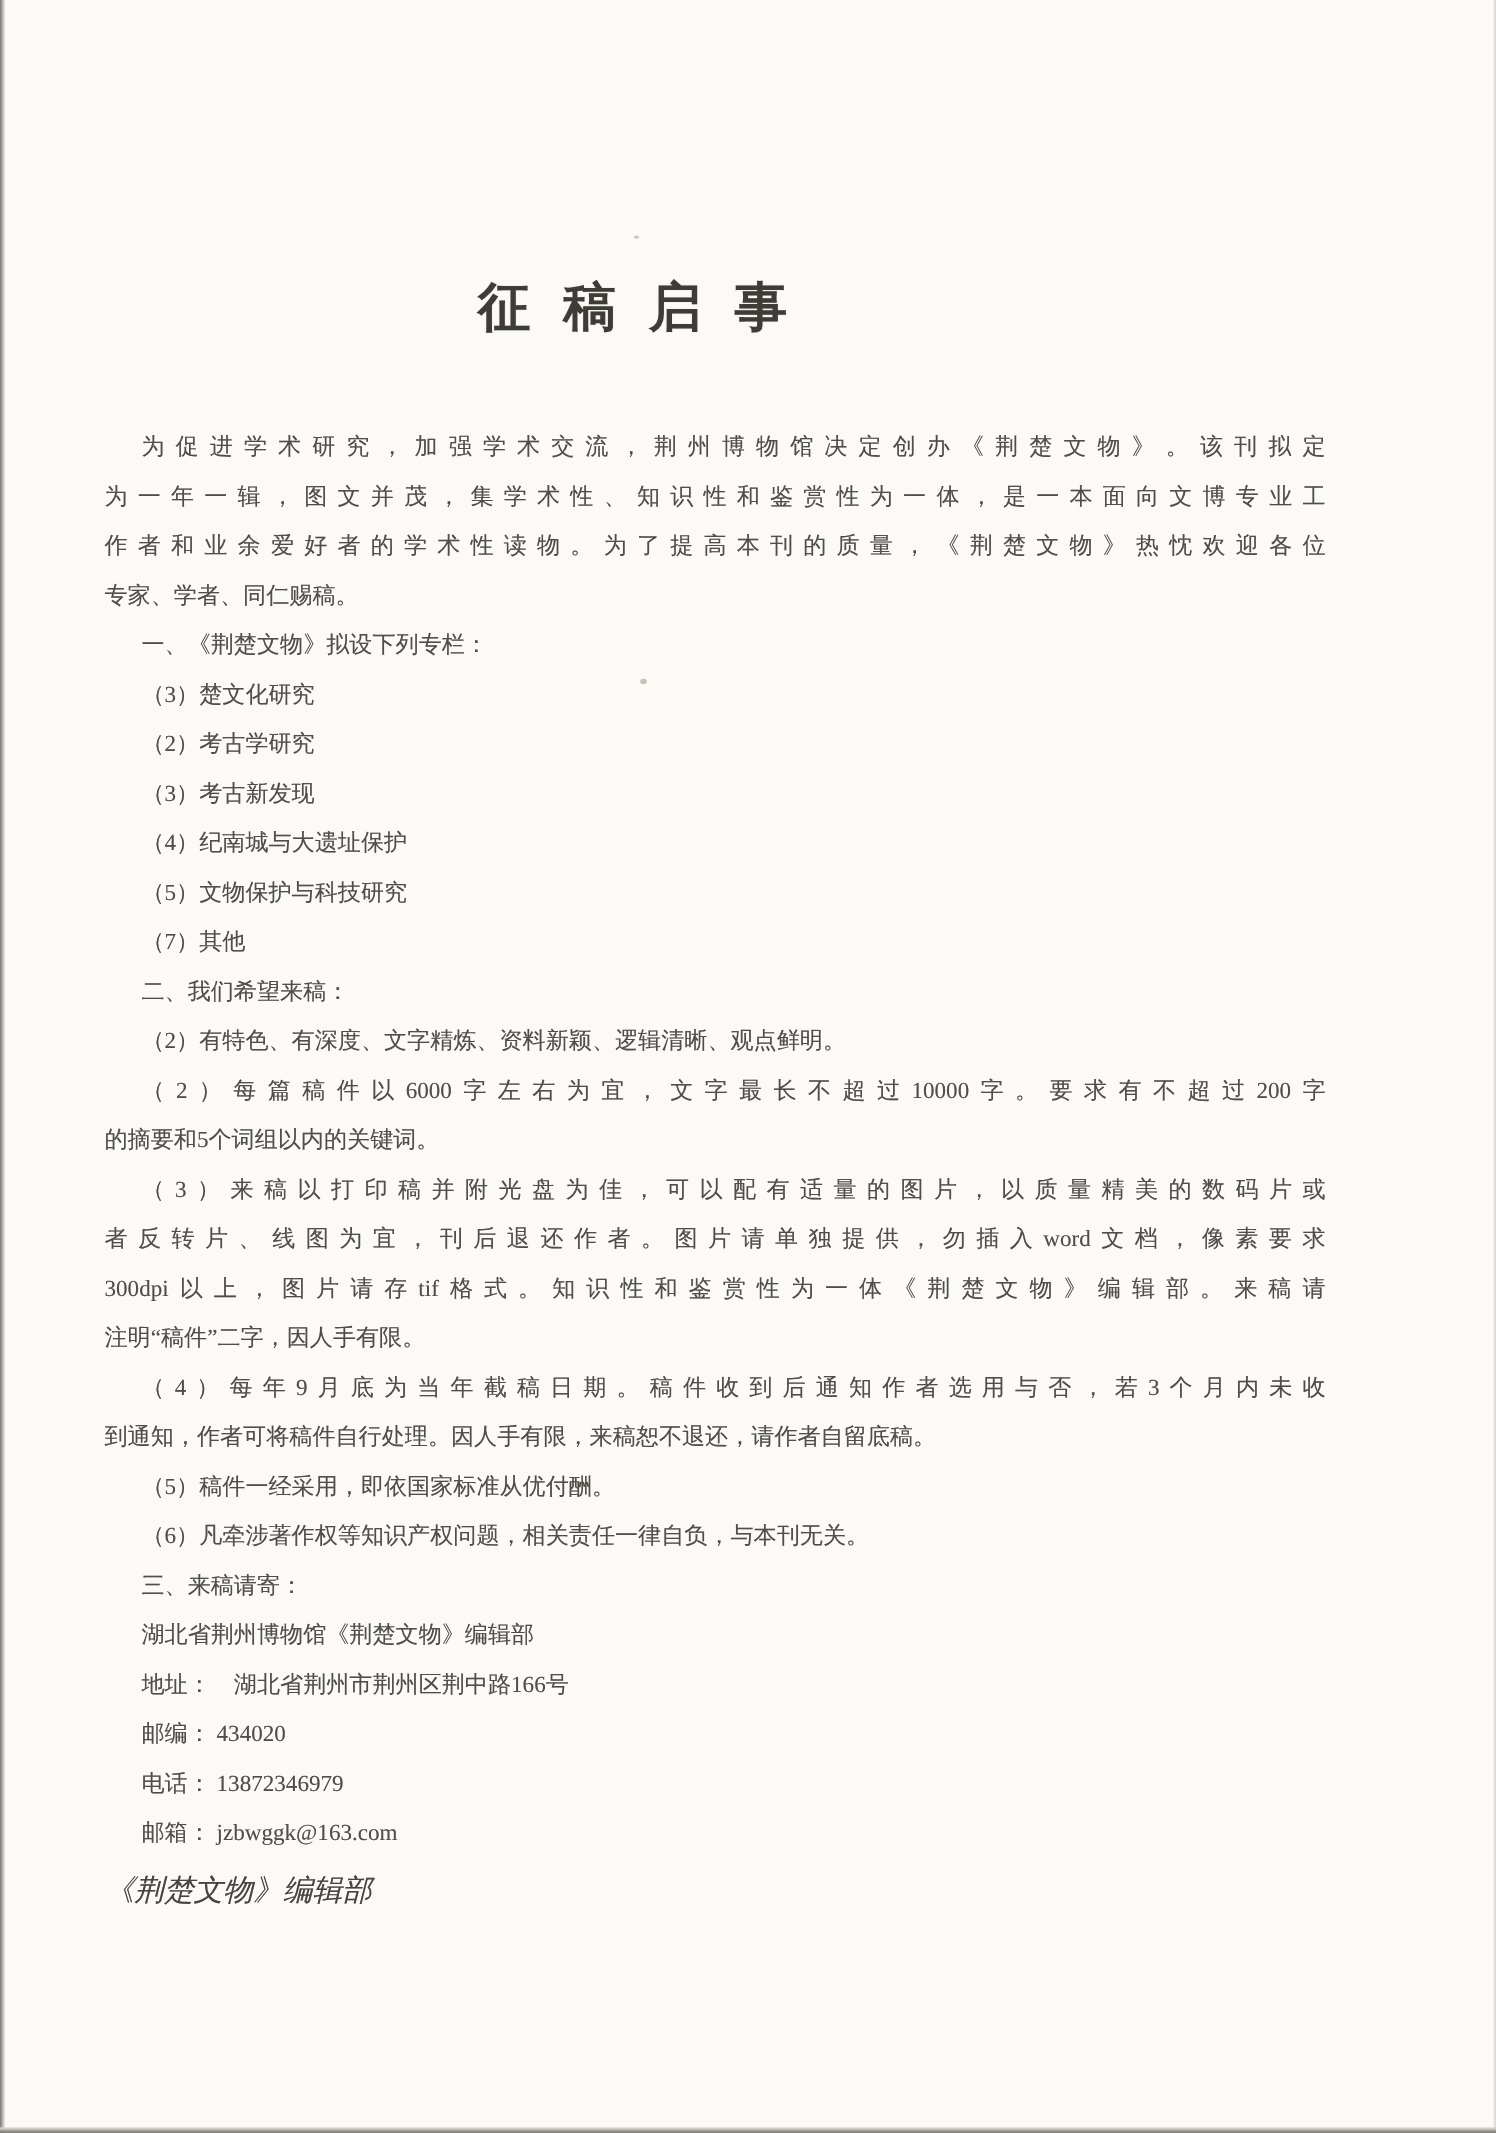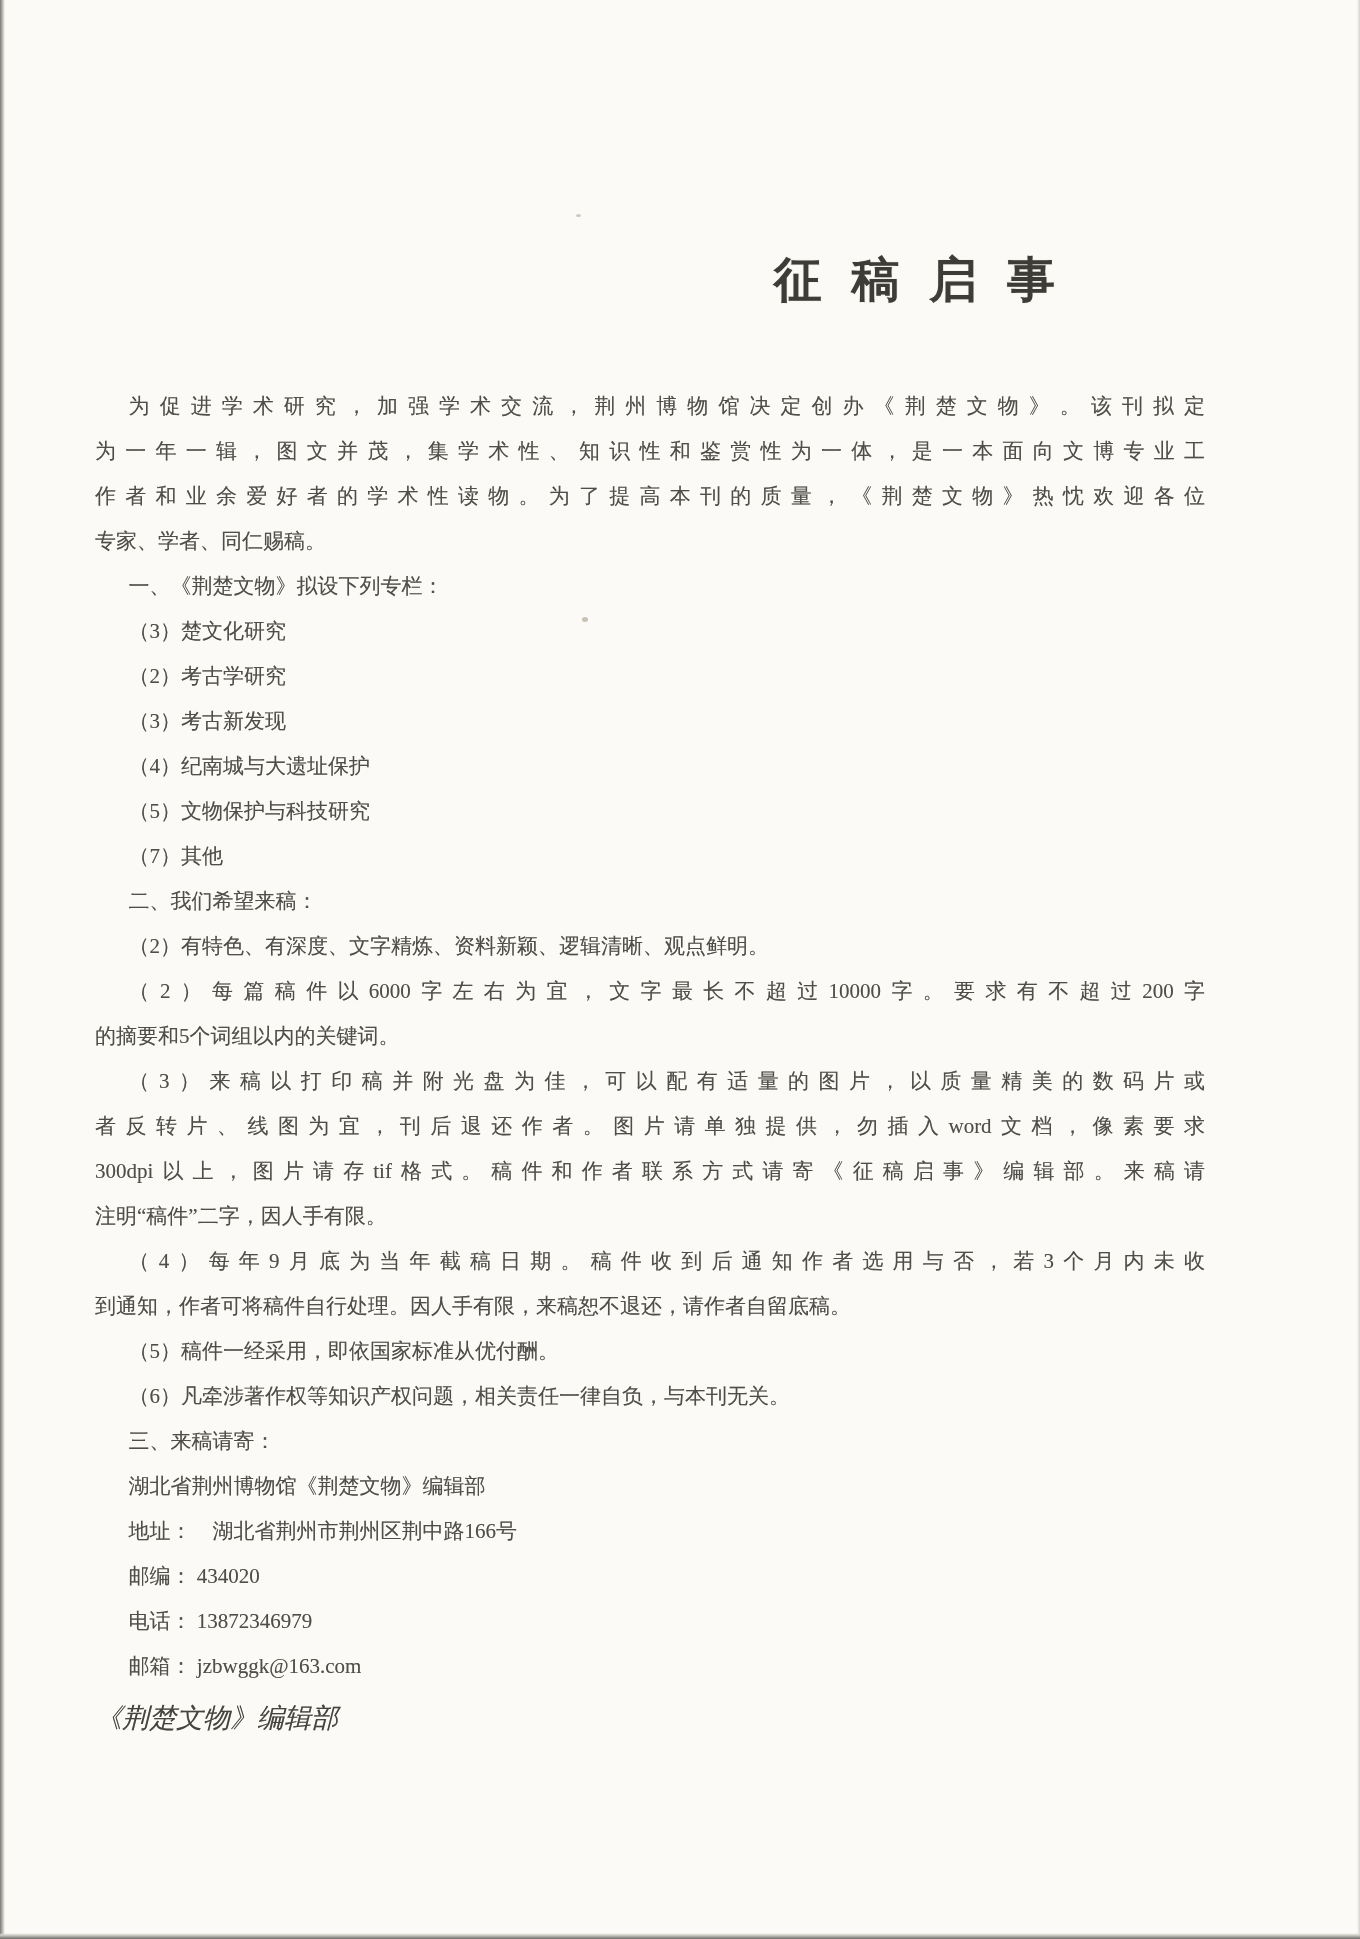--- a/index.html
+++ b/index.html
@@ -17,21 +17,21 @@
   .edge-bottom{position:absolute;left:0;bottom:0;width:100%;height:6px;
     background:linear-gradient(to top,#6f6d68,#d8d5cf 70%,rgba(216,213,207,0));}
   .edge-right{position:absolute;right:0;top:0;width:3px;height:100%;
     background:linear-gradient(to left,#d6d3cd,rgba(214,211,205,0));}
   .speck{position:absolute;border-radius:50%;}
   .speck-1{left:576px;top:214px;width:5px;height:3px;background:#cdc9c0;}
   .speck-2{left:582px;top:617px;width:6px;height:5px;background:#c6c2b6;}
 
   .sheet{position:absolute;left:95px;top:0;width:1110px;}
 
-  .title-row{padding-top:252px;text-align:right;margin-right:150px;}
+  .title-row{padding-top:252px;text-align:center;margin-right:150px;}
   .title-text{
     display:inline-block;
     font-size:48px;line-height:56px;font-weight:600;
     letter-spacing:0.62em;margin-right:-0.62em;
     color:var(--title-ink,#3e3c36);
     text-shadow:0 0 1px rgba(90,88,80,.35);
   }
 
   .doc-body{margin-top:76px;}
   .line{
@@ -74,21 +74,21 @@
       <div class="line ind">（3）考古新发现</div>
       <div class="line ind">（4）纪南城与大遗址保护</div>
       <div class="line ind">（5）文物保护与科技研究</div>
       <div class="line ind">（7）其他</div>
       <div class="line ind">二、我们希望来稿：</div>
       <div class="line ind">（2）有特色、有深度、文字精炼、资料新颖、逻辑清晰、观点鲜明。</div>
       <div class="line ind j">（2）每篇稿件以6000字左右为宜，文字最长不超过10000字。要求有不超过200字</div>
       <div class="line">的摘要和5个词组以内的关键词。</div>
       <div class="line ind j">（3）来稿以打印稿并附光盘为佳，可以配有适量的图片，以质量精美的数码片或</div>
       <div class="line j">者反转片、线图为宜，刊后退还作者。图片请单独提供，勿插入word文档，像素要求</div>
-      <div class="line j">300dpi以上，图片请存tif格式。稿件和作者联系方式请寄《征稿启事》编辑部。来稿请</div>
+      <div class="line j">300dpi以上，图片请存tif格式。知识性和鉴赏性为一体《荆楚文物》编辑部。来稿请</div>
       <div class="line">注明“稿件”二字，因人手有限。</div>
       <div class="line ind j">（4）每年9月底为当年截稿日期。稿件收到后通知作者选用与否，若3个月内未收</div>
       <div class="line">到通知，作者可将稿件自行处理。因人手有限，来稿恕不退还，请作者自留底稿。</div>
       <div class="line ind">（5）稿件一经采用，即依国家标准从优付酬。</div>
       <div class="line ind">（6）凡牵涉著作权等知识产权问题，相关责任一律自负，与本刊无关。</div>
       <div class="line ind">三、来稿请寄：</div>
       <div class="line ind">湖北省荆州博物馆《荆楚文物》编辑部</div>
       <div class="line ind">地址：　湖北省荆州市荆州区荆中路166号</div>
       <div class="line ind">邮编： 434020</div>
       <div class="line ind">电话： 13872346979</div>

